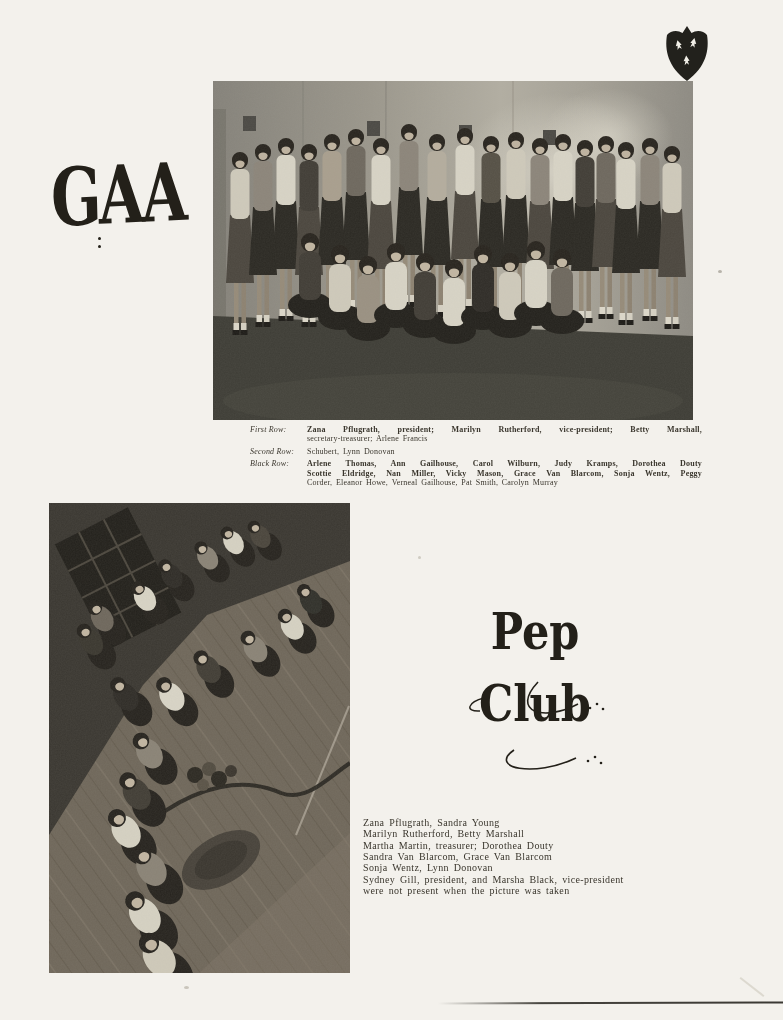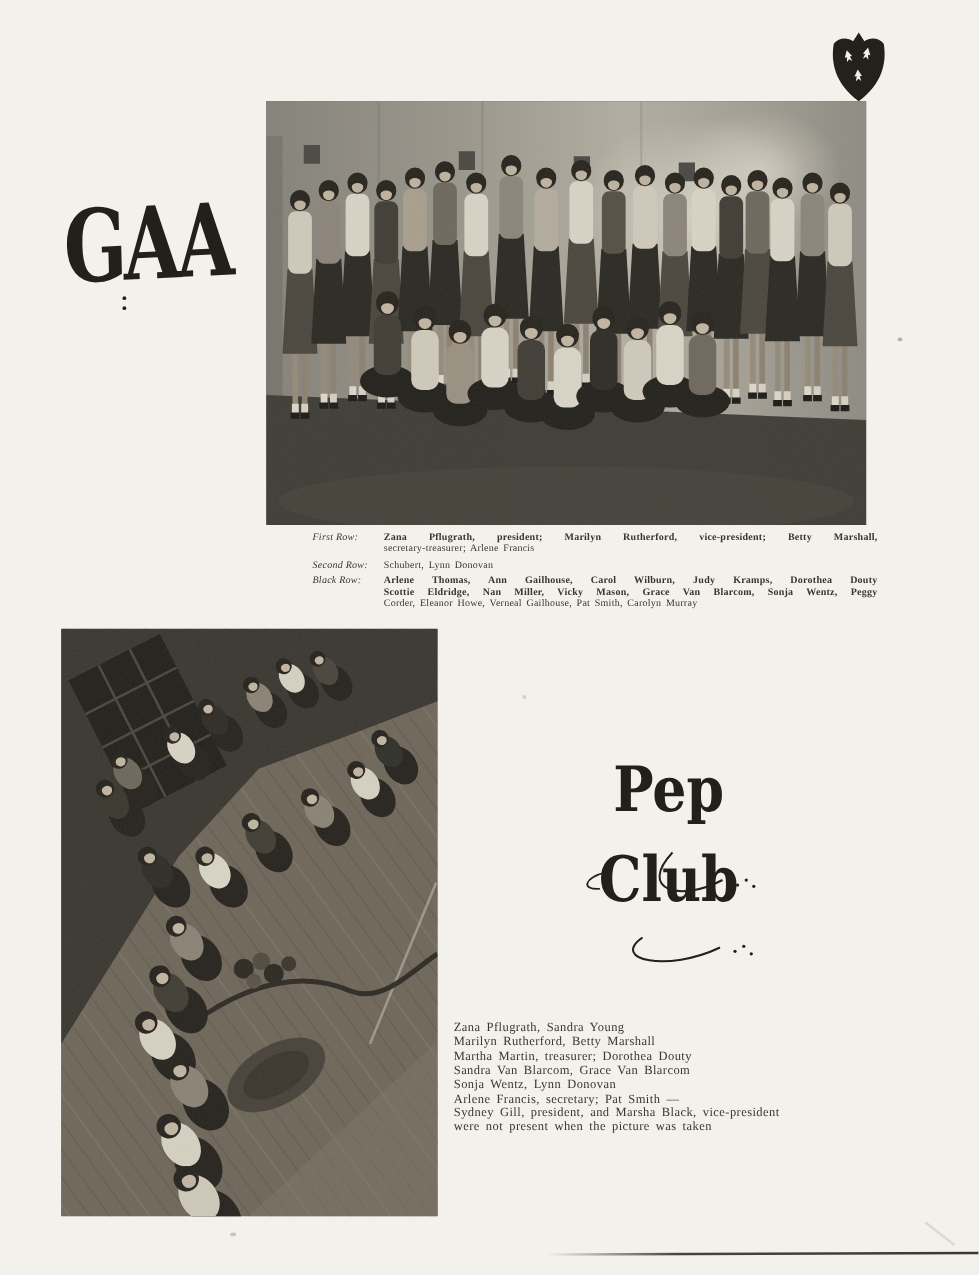--- a/index.html
+++ b/index.html
@@ -673,21 +673,20 @@
     <circle cx="161" cy="173" r="1.3" fill="#232019"></circle>
     <path d="M44 108 C28 112 24 122 40 121" fill="none" stroke="#232019" stroke-width="1.4"></path>
   </svg>
 
   <div class="members" id="memberList">
       <div>Zana Pflugrath, Sandra Young</div>
       <div>Marilyn Rutherford, Betty Marshall</div>
       <div>Martha Martin, treasurer; Dorothea Douty</div>
       <div>Sandra Van Blarcom, Grace Van Blarcom</div>
       <div>Sonja Wentz, Lynn Donovan</div>
-      <div>Arlene Francis, secretary; Pat Smith —</div>
       <div>Sydney Gill, president, and Marsha Black, vice-president</div>
       <div>were not present when the picture was taken</div>
     </div>
 
   <div class="edge-shadow"></div>
   <div class="edge-flick"></div>
   <div class="speck s1"></div>
   <div class="speck s2"></div>
   <div class="speck s3"></div>
 </div>

